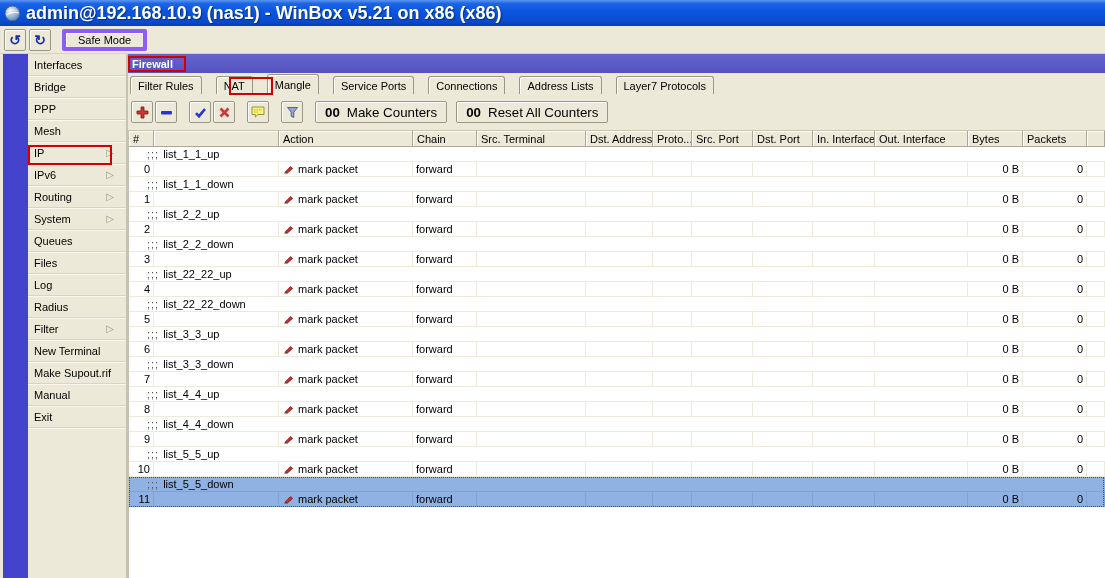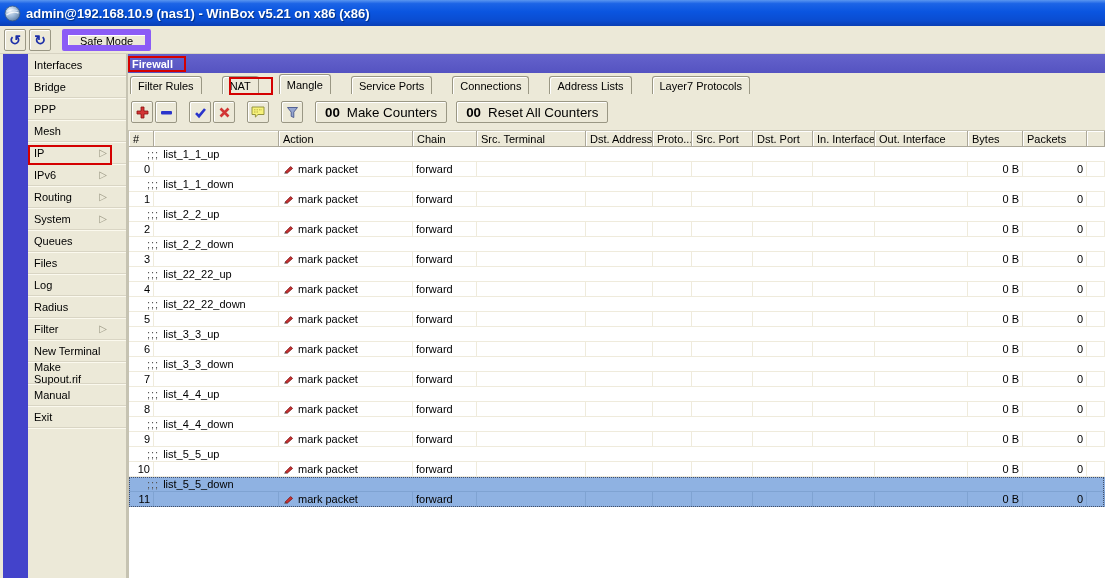--- a/index.html
+++ b/index.html
@@ -14,51 +14,51 @@
   }
   *{margin:0;padding:0;box-sizing:border-box;}
   html,body{width:1105px;height:578px;}
   body{font-family:"Liberation Sans",sans-serif;font-size:11px;color:#000;background:#fff;}
   .screen{position:relative;width:1105px;height:578px;overflow:hidden;background:var(--win-bg);}
 
   
   .titlebar{position:absolute;left:0;top:0;width:1105px;height:26px;
     background:linear-gradient(180deg,#5a96f0 0%,#1c64e6 14%,var(--titlebar) 45%,#0a4cd0 80%,#0a3fb4 100%);
     display:flex;align-items:center;padding-left:4px;}
-  .titlebar .app-title{color:#fff;font-weight:bold;font-size:13px;margin-left:5px;text-shadow:1px 1px 1px #00307e;white-space:nowrap;}
+  .titlebar .app-title{color:#fff;font-weight:bold;font-size:18px;margin-left:5px;text-shadow:1px 1px 1px #00307e;white-space:nowrap;}
   .globe{width:17px;height:17px;flex:0 0 auto;}
 
   
   .topbar{position:absolute;left:0;top:26px;width:1105px;height:28px;background:var(--win-bg);
     border-bottom:1px solid #d7d3c2;display:flex;align-items:center;padding-left:4px;}
   .tb-btn{width:22px;height:22px;background:var(--win-bg);border:1px solid #9a9784;border-radius:2px;
     box-shadow:inset 1px 1px 0 #fff;display:flex;align-items:center;justify-content:center;
     color:#1c2fa8;font-size:14px;font-weight:bold;margin-right:3px;cursor:default;line-height:1;}
   .safemode-btn{height:22px;margin-left:8px;padding:0 12px;background:var(--win-bg);
-    border:6px solid #8b5cf6;border-radius:2px;box-shadow:inset 1px 1px 0 #fff;font-size:11px;}
+    border:4px solid #8b5cf6;border-radius:2px;box-shadow:inset 1px 1px 0 #fff;font-size:11px;}
 
   
   .bodyarea{position:absolute;left:0;top:54px;width:1105px;height:524px;display:flex;}
 
   
   .sidebar{width:128px;height:100%;background:var(--win-bg);border-right:2px solid #c6c3b2;
     display:flex;flex-shrink:0;}
   .side-strip{width:25px;height:100%;background:var(--strip);margin-left:3px;flex-shrink:0;}
   .side-menu{flex:1;}
-  .menu-item{height:22px;display:flex;align-items:center;padding-left:6px;padding-right:19px;
+  .menu-item{height:22px;display:flex;align-items:center;padding-left:6px;padding-right:12px;
     border-bottom:1px solid #d9d5c4;box-shadow:0 1px 0 #fbf9ee;cursor:default;}
   .menu-item .arrow{margin-left:auto;color:#9a9784;font-size:10px;line-height:1;}
 
   
   .fw{flex:1;height:100%;display:flex;flex-direction:column;background:var(--win-bg);justify-content:flex-end;}
   .fw-titlebar{height:19px;background:linear-gradient(180deg,#6563cc,var(--fwbar));
     color:#fff;font-weight:bold;display:flex;align-items:center;padding-left:4px;flex-shrink:0;}
   .fw-tabs{height:21px;display:flex;align-items:flex-end;padding:0 2px;flex-shrink:0;}
   .tab{height:18px;display:flex;align-items:center;padding:0 7px;background:var(--win-bg);
-    border:1px solid #9a9784;border-bottom:none;border-radius:3px 3px 0 0;margin-right:20px;
+    border:1px solid #9a9784;border-bottom:none;border-radius:3px 3px 0 0;margin-right:14px;
     box-shadow:inset 1px 1px 0 #fff;white-space:nowrap;cursor:default;}
   .tab.selected{height:20px;font-weight:normal;background:var(--win-bg);position:relative;z-index:2;}
   .fw-toolbar{height:36px;display:flex;align-items:center;padding:0 3px;flex-shrink:0;}
   .icon-btn{width:22px;height:22px;background:var(--win-bg);border:1px solid #9a9784;border-radius:2px;
     box-shadow:inset 1px 1px 0 #fff;display:flex;align-items:center;justify-content:center;margin-right:2px;cursor:default;}
   .group-gap{width:10px;}
   .text-btn{height:22px;padding:0 9px;background:var(--win-bg);border:1px solid #9a9784;border-radius:2px;
     box-shadow:inset 1px 1px 0 #fff;margin-right:9px;white-space:nowrap;display:flex;align-items:center;gap:7px;cursor:default;}
   .text-btn b{font-weight:bold;}
 

